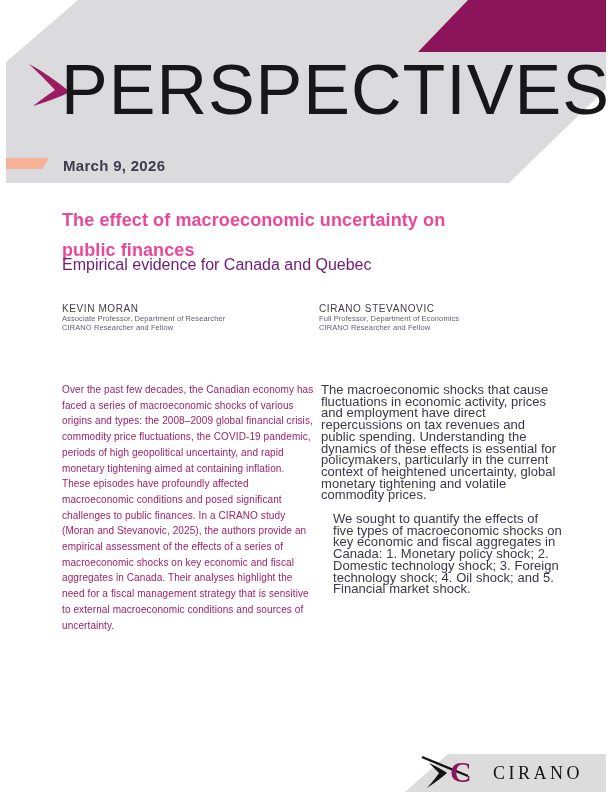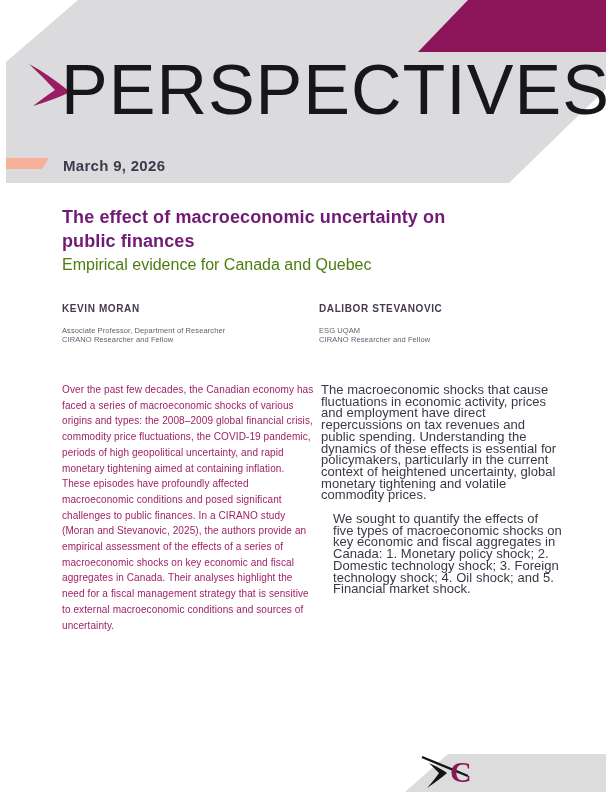--- a/index.html
+++ b/index.html
@@ -34,35 +34,35 @@
     clip-path:polygon(0 0, 43px 0, 36px 11px, 0 11px);
   }
   .date-text {
     position:absolute; left:57px; top:157px;
     font-size:15px; font-weight:700; letter-spacing:0.3px; color:#3e3b4d;
   }
 
   
   .title {
     position:absolute; left:56px; top:205px; width:400px;
-    font-size:18px; font-weight:700; line-height:24px; color:#701a75;
+    font-size:18px; font-weight:700; line-height:30px; color:#ec4899;
     letter-spacing:0.1px;
   }
   .subtitle {
     position:absolute; left:56px; top:254px; width:460px;
-    font-size:16px; font-weight:400; line-height:21px; color:#4d7c0f;
+    font-size:16px; font-weight:400; line-height:21px; color:#701a75;
   }
 
   
   .author-block { position:absolute; top:303px; width:250px; }
   .author-1 { left:56px; }
   .author-2 { left:313px; }
   .author-name {
-    font-size:10px; font-weight:700; letter-spacing:0.6px; color:#473a4f;
-    margin-bottom:12px;
+    font-size:10px; font-weight:400; letter-spacing:0.6px; color:#473a4f;
+    margin-bottom:0;
   }
   .author-line {
     font-size:7.5px; font-weight:400; line-height:9.4px; color:#665b70;
     letter-spacing:0.1px;
   }
 
   
   .lead-col {
     position:absolute; left:56px; top:382px; width:252px;
     font-size:10px; line-height:15.7px; color:#a02169; letter-spacing:0.1px;
@@ -112,31 +112,32 @@
 
   <h1 class="title">The effect of macroeconomic uncertainty on public finances</h1>
   <h2 class="subtitle">Empirical evidence for Canada and Quebec</h2>
 
   <div class="author-block author-1">
     <div class="author-name">KEVIN MORAN</div>
     <div class="author-line">Associate Professor, Department of Researcher</div>
     <div class="author-line">CIRANO Researcher and Fellow</div>
   </div>
   <div class="author-block author-2">
-    <div class="author-name">DALIBOR STEVANOVIC</div>
-    <div class="author-line">ESG UQAM</div>
+    <div class="author-name">CIRANO STEVANOVIC</div>
+    <div class="author-line">Full Professor, Department of Economics</div>
     <div class="author-line">CIRANO Researcher and Fellow</div>
   </div>
 
   <div class="lead-col">Over the past few decades, the Canadian economy has faced a series of macroeconomic shocks of various origins and types:  the 2008–2009 global financial crisis, commodity price fluctuations, the COVID-19 pandemic, periods of high geopolitical uncertainty, and rapid monetary tightening aimed at containing inflation. These episodes have profoundly affected macroeconomic conditions and posed significant challenges to public finances. In a CIRANO study (Moran and Stevanovic, 2025), the authors provide an empirical assessment of the effects of a series of macroeconomic shocks on key economic and fiscal aggregates in Canada. Their analyses highlight the need for a fiscal management strategy that is sensitive to external macroeconomic conditions and sources of uncertainty.</div>
   <div class="right-col">
     <p>The macroeconomic shocks that cause fluctuations in economic activity, prices and employment have direct repercussions on tax revenues and public spending. Understanding the dynamics of these effects is essential for policymakers, particularly in the current context of heightened uncertainty, global monetary tightening and volatile commodity prices.</p>
     <p>We sought to quantify the effects of five types of macroeconomic shocks on key economic and fiscal aggregates in Canada: 1. Monetary policy shock; 2. Domestic technology shock; 3. Foreign technology shock; 4. Oil shock; and 5. Financial market shock.</p>
   </div>
 
   <div class="footer-band"></div>
   <svg class="footer-logo-mark" width="52" height="36" viewBox="0 0 52 36">
     <path d="M2,2 L48,21" stroke="#141414" stroke-width="2.4" fill="none"></path>
     <path d="M9,8 Q20,13 27,18 Q19,25 7,33 Q15,24 19,18 Q14,13 9,8 Z" fill="#141414"></path>
   </svg>
   <div class="footer-logo-c">C</div>
+  <div class="footer-logo-name">CIRANO</div>
 
 </div>
 
 </body></html>

